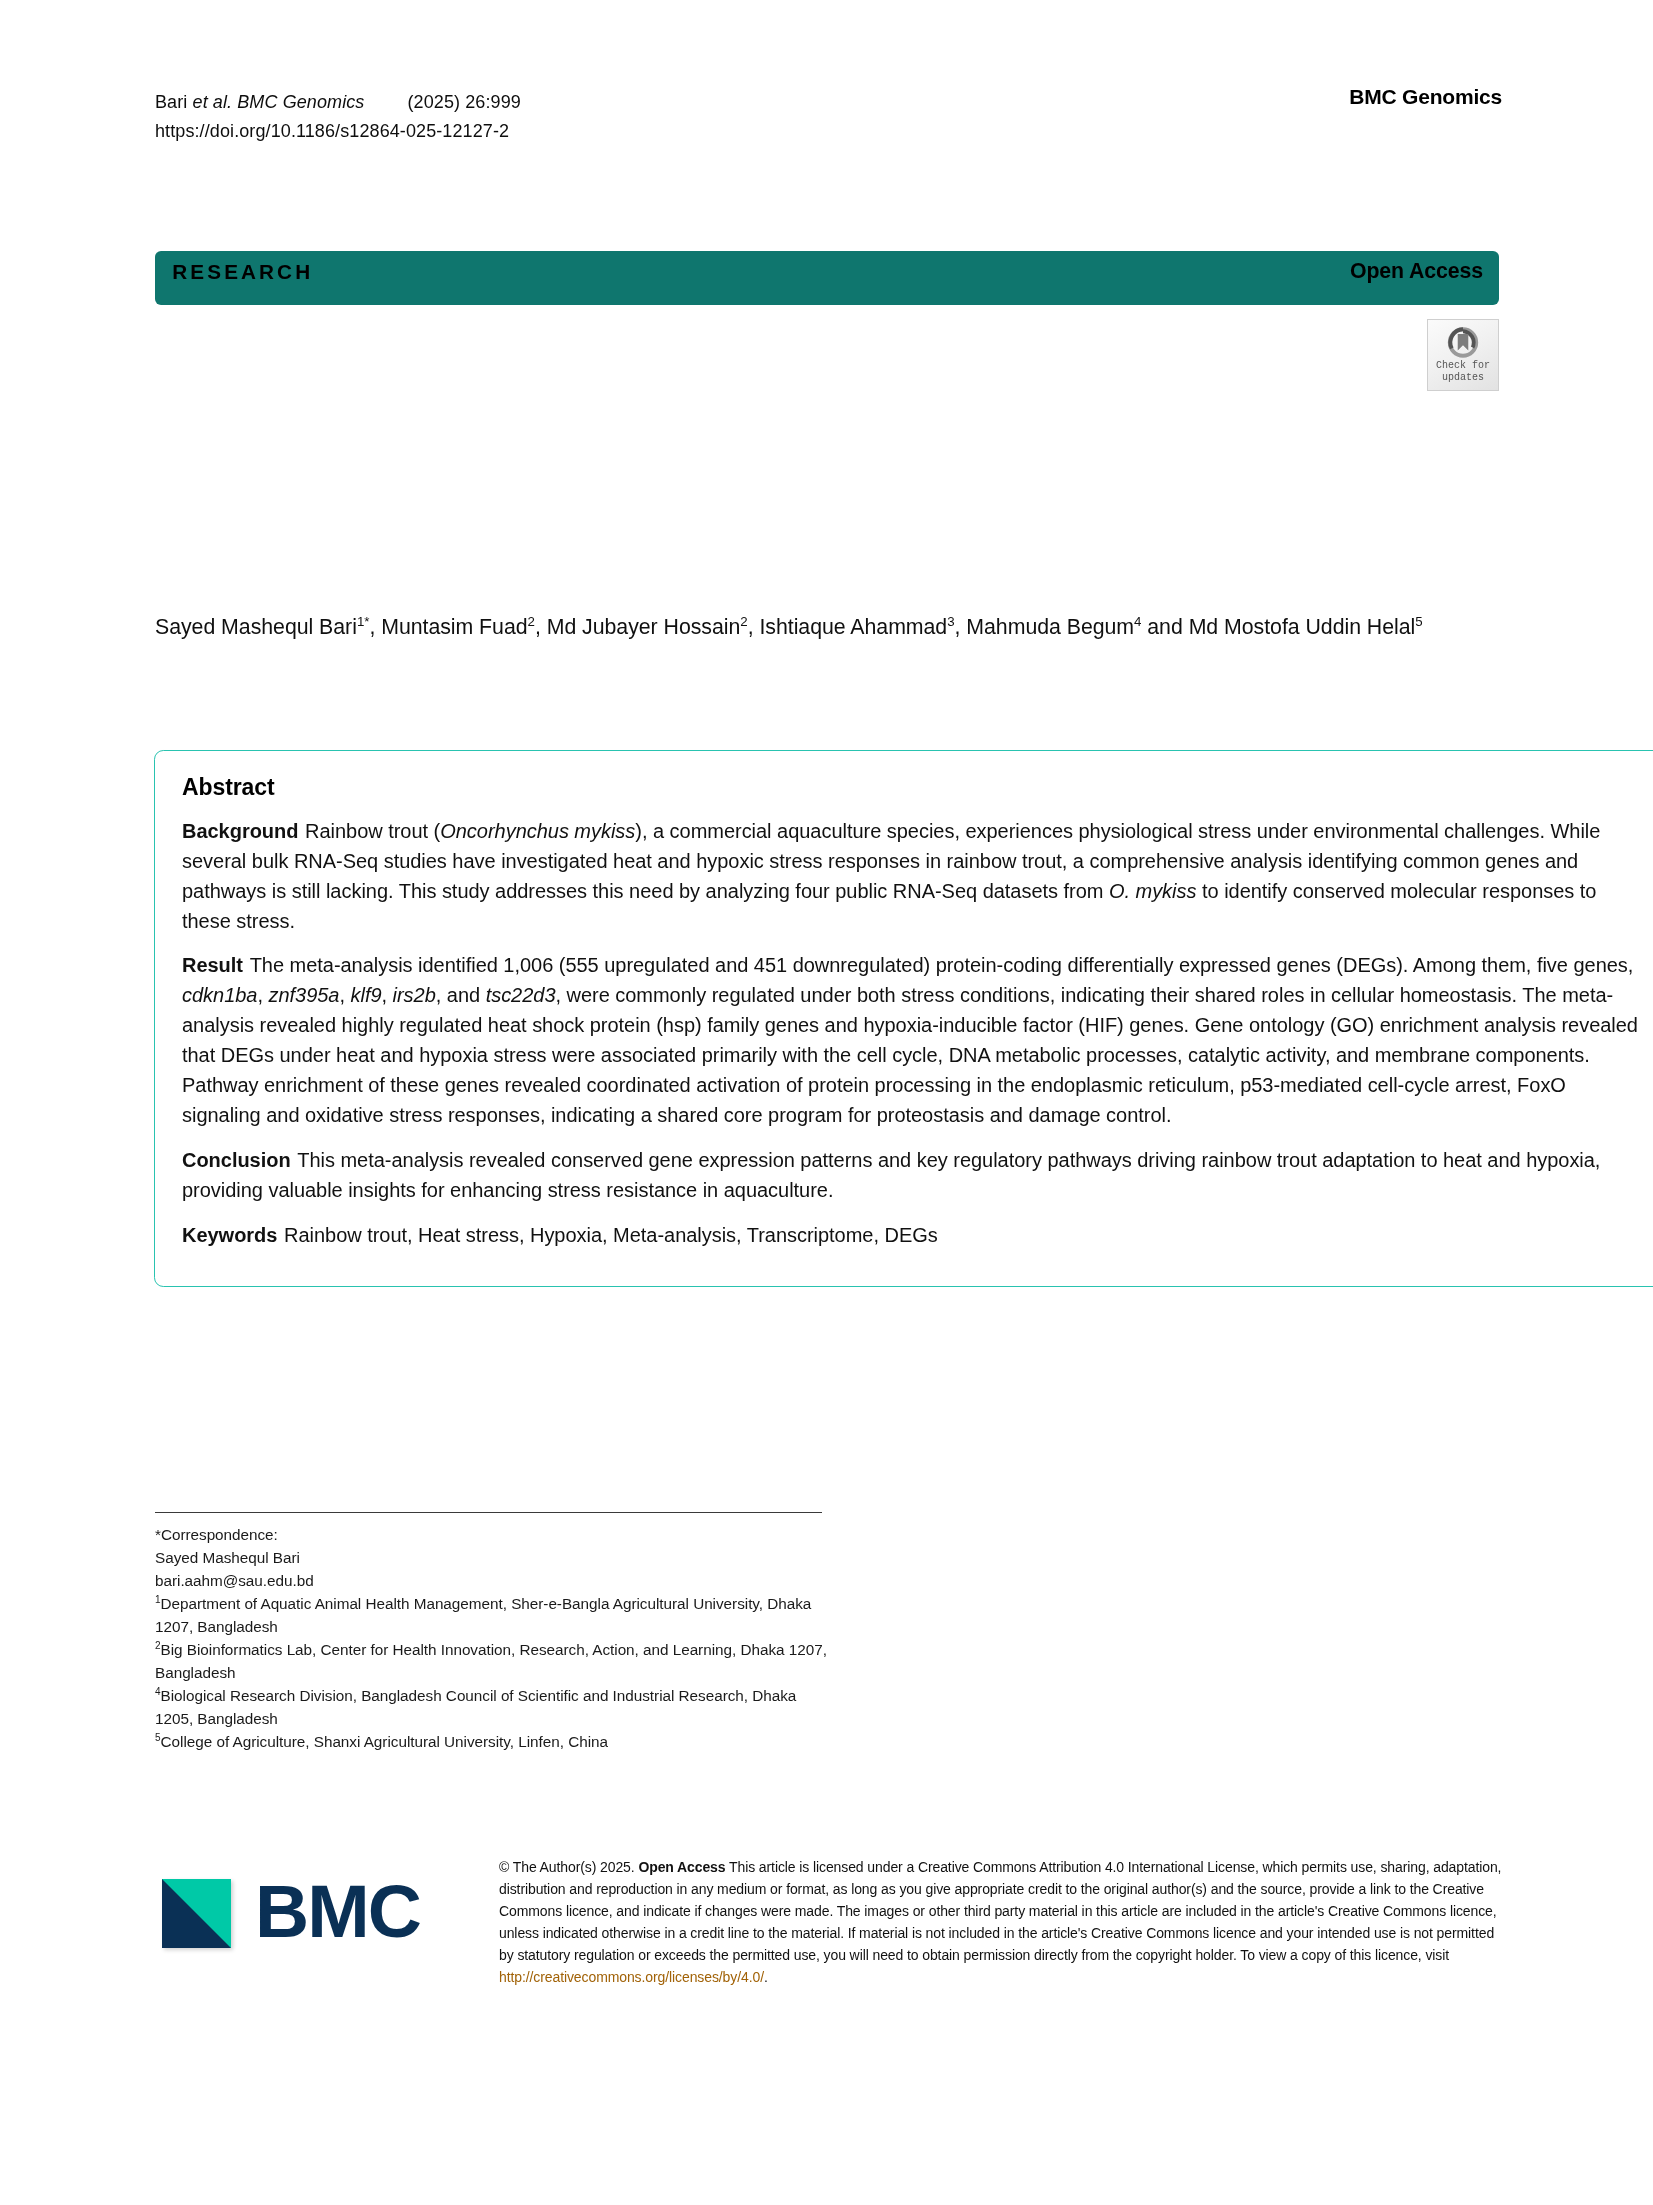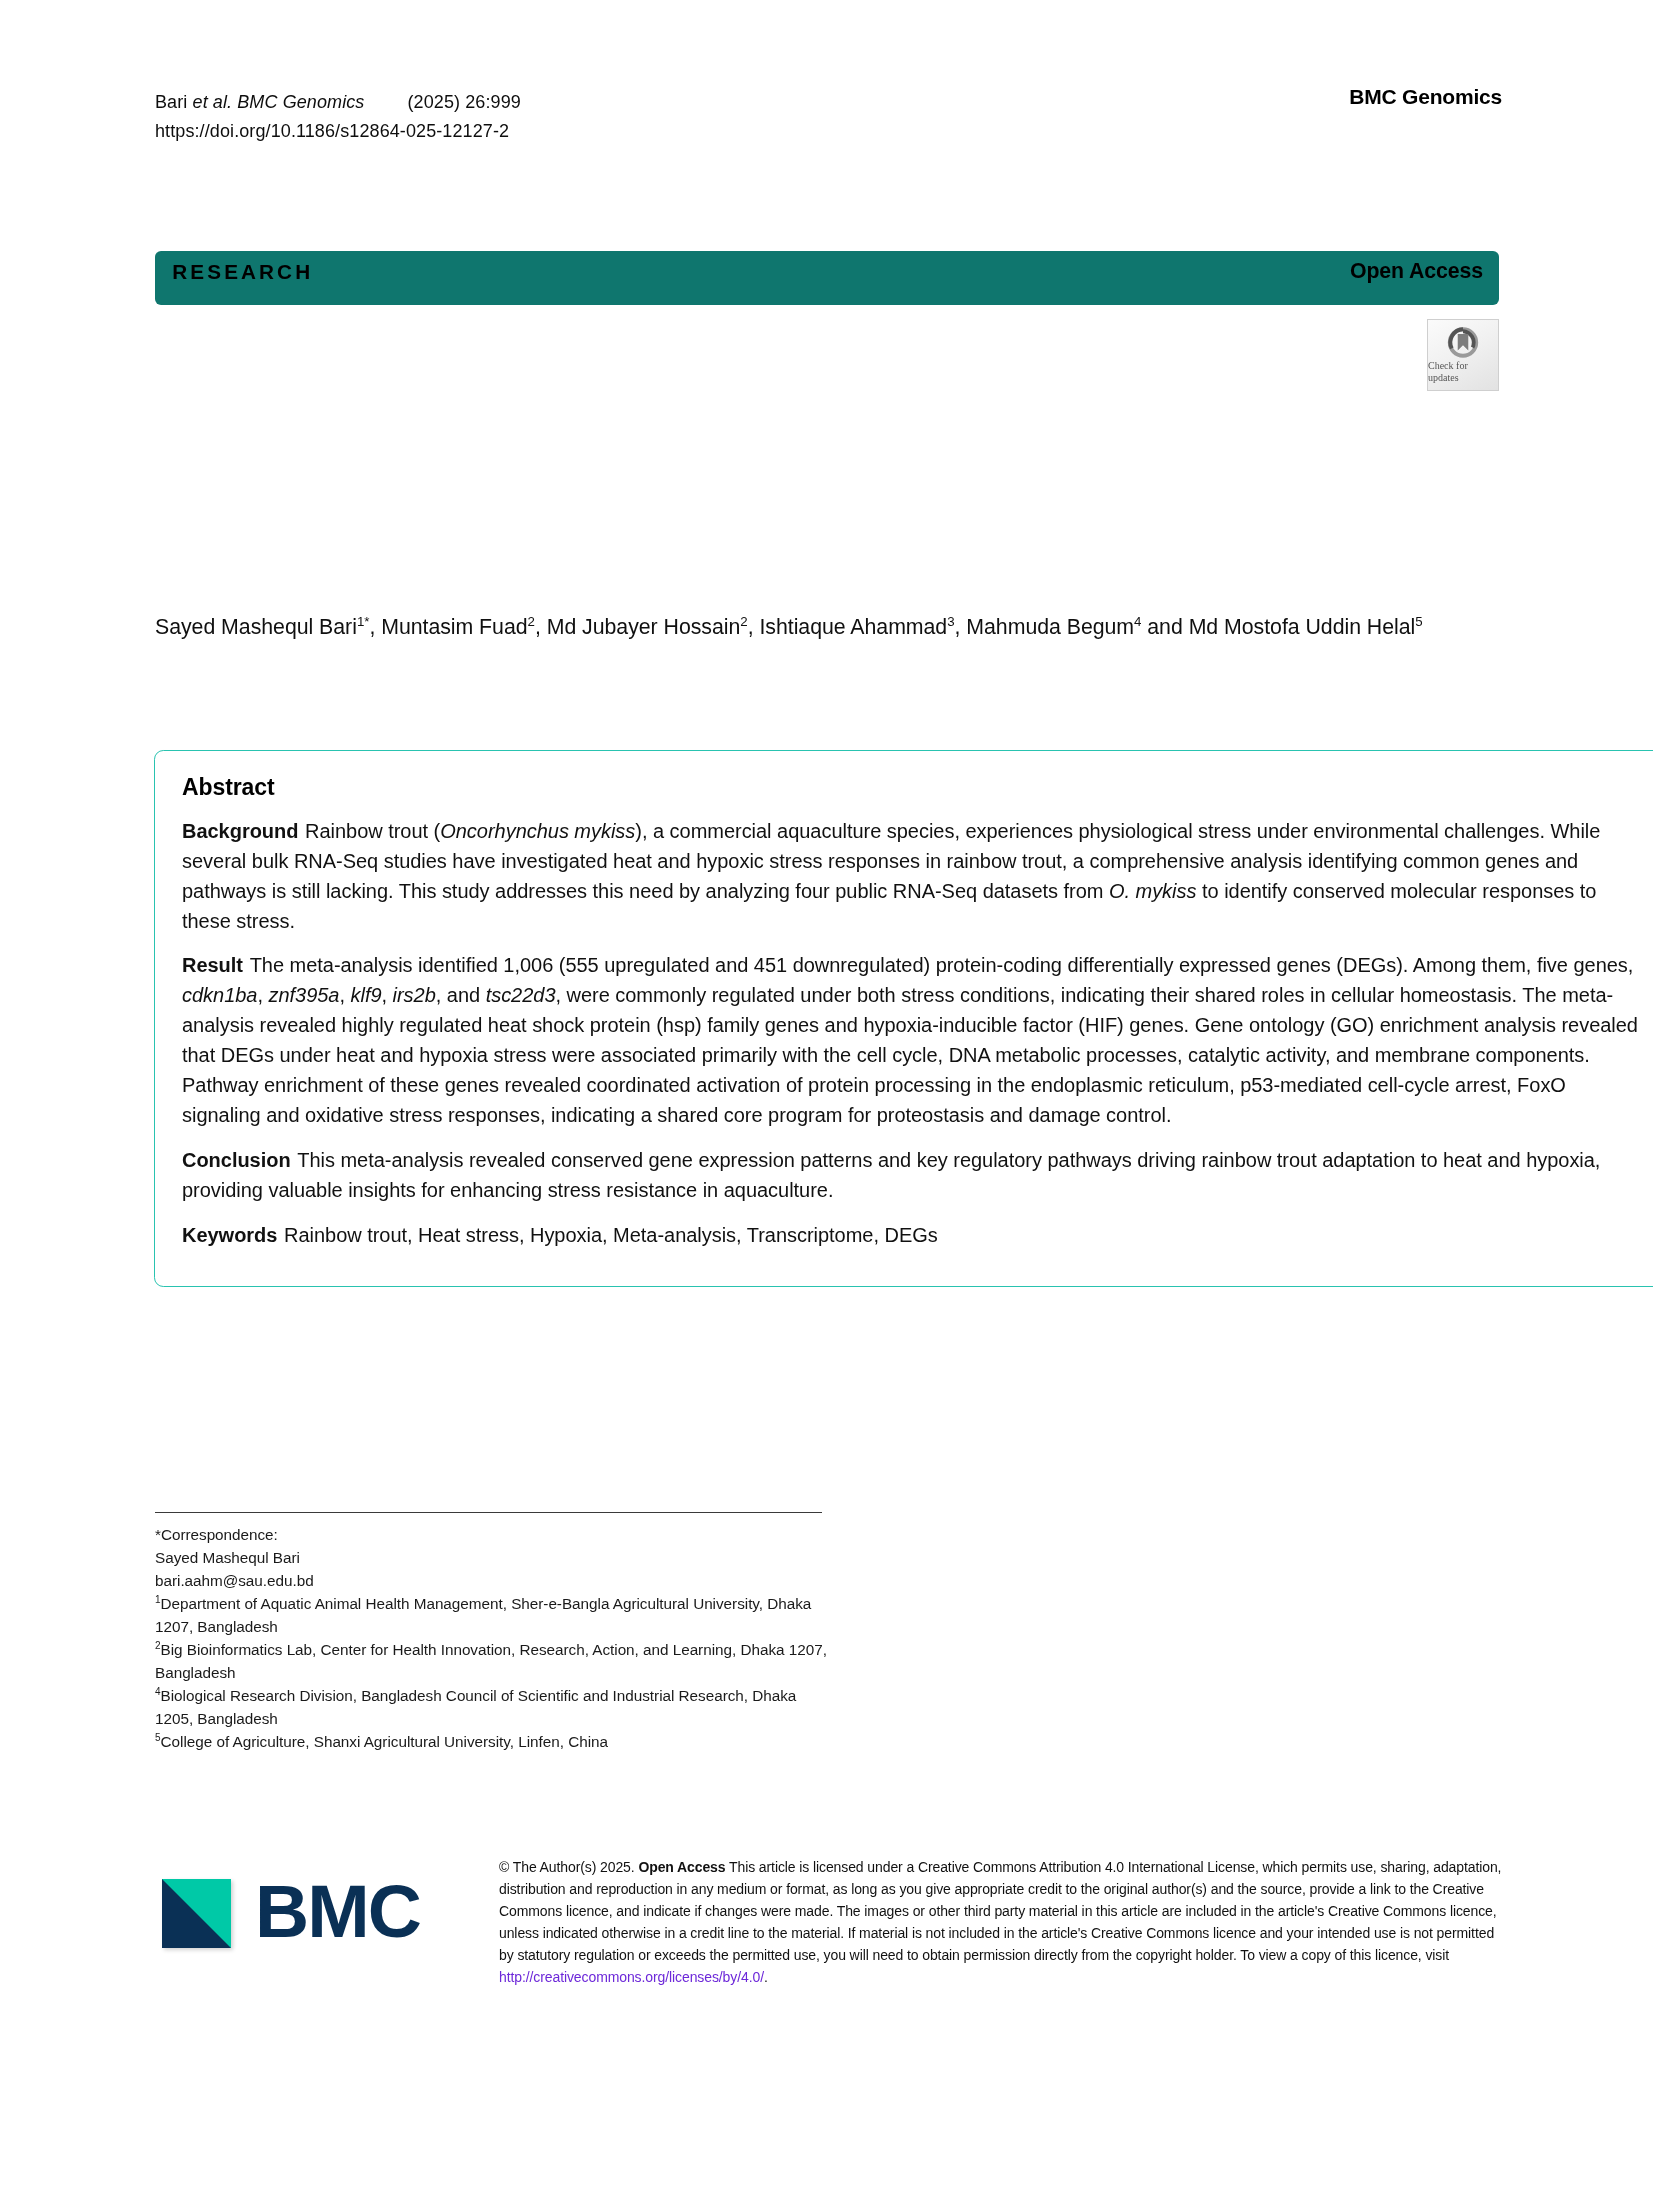--- a/index.html
+++ b/index.html
@@ -94,25 +94,25 @@
     top: 6px;
     transform: translateX(-50%);
     width: 33px;
     height: 33px;
   }
   .crossmark .cm-text {
     position: absolute;
     left: 0;
     right: 0;
     top: 40px;
-    text-align: left;
+    text-align: center;
     font-size: 10px;
     line-height: 12px;
     color: #555;
-    font-family: Liberation Serif, serif;
+    font-family: Liberation Mono, monospace;
   }
 
   
   .title {
     position: absolute;
     left: 155px;
     top: 341px;
     width: 1233px;
     font-size: 41px;
     line-height: 51px;
@@ -230,21 +230,21 @@
     left: 499px;
     top: 1856px;
     width: 1008px;
     font-size: 14px;
     line-height: 22px;
     color: #111;
     text-align: left;
     letter-spacing: -0.1px;
   }
   .license b { font-weight: 700; }
-  .license a { color: #6d28d9; text-decoration: none; }
+  .license a { color: #a16207; text-decoration: none; }
 </style>
 </head>
 <body>
 
 <div class="page">
 
   <div class="runhead">
     <span>Bari </span><span class="jrn">et al. BMC Genomics</span><span class="vol">(2025) 26:999</span>
     <span class="doi">https://doi.org/10.1186/s12864-025-12127-2</span>
   </div>

